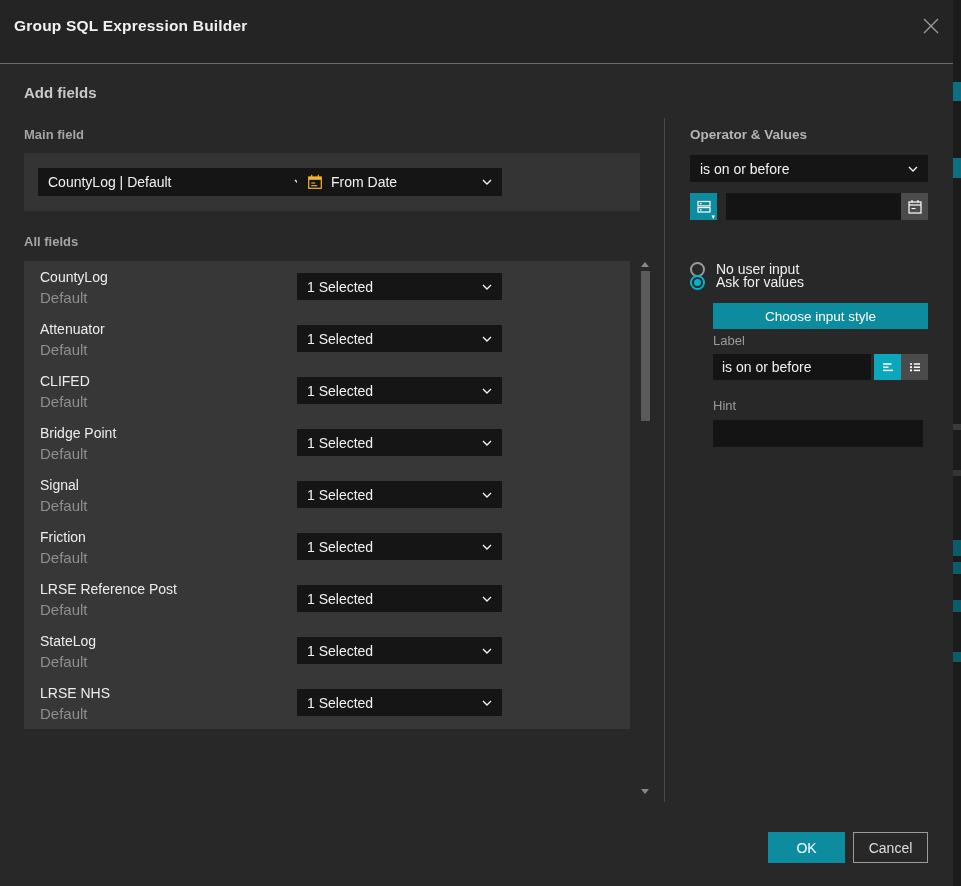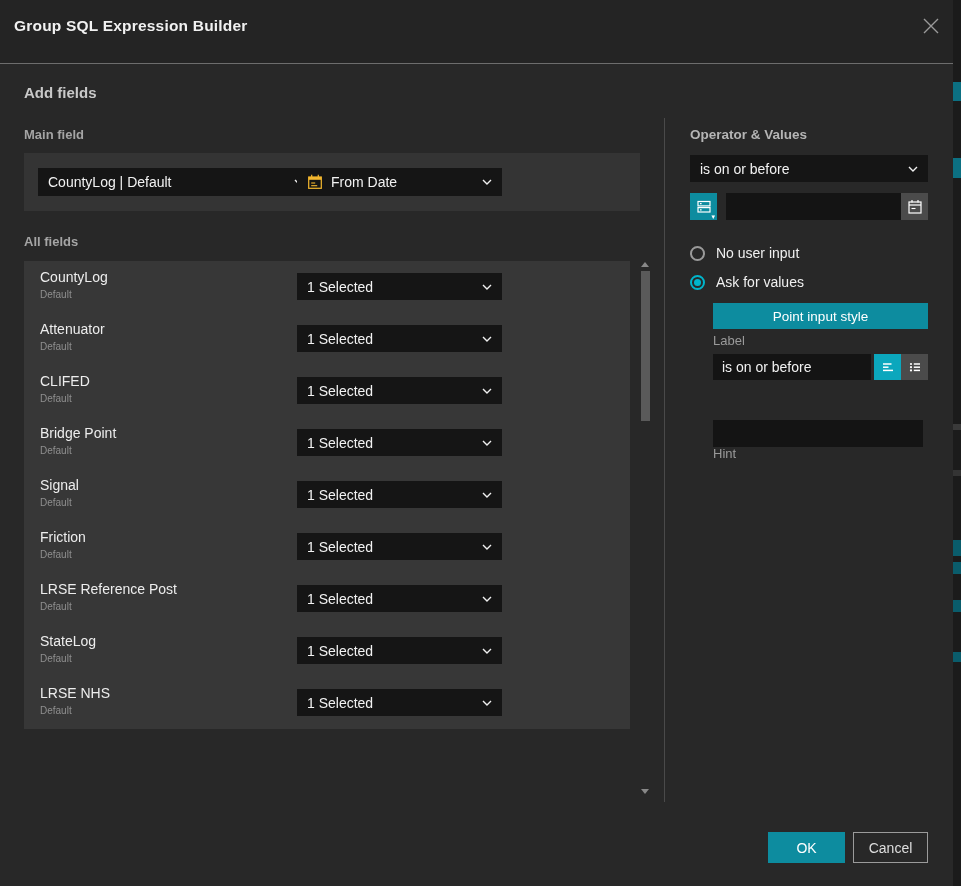--- a/index.html
+++ b/index.html
@@ -39,21 +39,21 @@
 
   
   .main-panel { position:absolute; left:24px; top:153px; width:616px; height:58px; background:#343434; }
   .sel-layer { position:absolute; left:14px; top:15px; width:276px; height:28px; }
   .sel-field { position:absolute; left:273px; top:15px; width:205px; height:28px; }
 
   
   .rows { position:absolute; left:24px; top:261px; width:606px; display:flex; flex-direction:column; gap:0; }
   .field-row { position:relative; height:52px; background:#373737; }
   .row-name { position:absolute; left:16px; top:8px;  font-size:14px; color:#ededed; }
-  .row-sub  { position:absolute; left:16px; top:28px; font-size:10px; color:#8f8f8f; }
+  .row-sub  { position:absolute; left:16px; top:28px; font-size:15px; color:#8f8f8f; }
   .row-select { position:absolute; left:273px; top:12px; width:205px; height:27px; }
 
   
   .sb-up    { position:absolute; left:641px; top:262px; width:0; height:0; border-left:4.5px solid transparent; border-right:4.5px solid transparent; border-bottom:5px solid #888; cursor:pointer; }
   .sb-thumb { position:absolute; left:641px; top:271px; width:9px; height:150px; background:#5a5a5a; cursor:pointer; }
   .sb-down  { position:absolute; left:641px; top:789px; width:0; height:0; border-left:4.5px solid transparent; border-right:4.5px solid transparent; border-top:5px solid #888; cursor:pointer; }
 
   
   .vdivider { position:absolute; left:664px; top:118px; width:1px; height:684px; background:#4a4a4a; }
 
@@ -71,21 +71,21 @@
   .radio.on::after { content:""; position:absolute; left:50%; top:50%; width:7px; height:7px; margin:-3.5px 0 0 -3.5px; border-radius:50%; background:#00b5cb; }
 
   .choose-btn { position:absolute; left:713px; top:303px; width:215px; height:26px; background:#0d8c9f; color:#fff; font-size:13.5px; display:flex; align-items:center; justify-content:center; cursor:pointer; }
 
   .cap-label { position:absolute; left:713px; top:333px; font-size:13px; color:#9a9a9a; }
   .label-input { position:absolute; left:713px; top:354px; width:158px; height:26px; }
   .style-btn { position:absolute; top:354px; width:27px; height:26px; display:flex; align-items:center; justify-content:center; cursor:pointer; }
   .style-btn.active { left:874px; background:#0ba7bd; }
   .style-btn.idle   { left:901px; background:#4b4b4b; }
 
-  .cap-hint { position:absolute; left:713px; top:398px; font-size:13px; color:#9a9a9a;margin-top:48px; }
+  .cap-hint { position:absolute; left:713px; top:398px; font-size:13px; color:#9a9a9a; }
   .hint-input { position:absolute; left:713px; top:420px; width:210px; height:27px; }
 
   
   .ok-btn { position:absolute; left:768px; top:832px; width:77px; height:31px; background:#0d8c9f; border:none; color:#fff; font-size:14px; font-family:"Liberation Sans",sans-serif; cursor:pointer; }
   .cancel-btn { position:absolute; left:853px; top:832px; width:75px; height:31px; background:transparent; border:1px solid #9b9b9b; color:#dedede; font-size:14px; font-family:"Liberation Sans",sans-serif; cursor:pointer; }
 
   
   .right-strip { position:absolute; left:953px; top:0; width:8px; height:886px; background:#1b1b1b; }
   .strip-mark { position:absolute; left:0; width:8px; }
 </style>
@@ -258,30 +258,30 @@
   <div class="cal-btn">
     <svg width="16" height="16" viewBox="0 0 16 16">
       <rect x="2" y="3" width="12" height="11" fill="none" stroke="#fff" stroke-width="1.2"></rect>
       <line x1="2" y1="6" x2="14" y2="6" stroke="#fff" stroke-width="1.2"></line>
       <line x1="5" y1="1" x2="5" y2="3.6" stroke="#fff" stroke-width="1.2"></line>
       <line x1="11" y1="1" x2="11" y2="3.6" stroke="#fff" stroke-width="1.2"></line>
       <line x1="4.5" y1="9.5" x2="8.5" y2="9.5" stroke="#fff" stroke-width="1.1"></line>
     </svg>
   </div>
 
-  <div class="radio-row" style="top:245px;">
+  <div class="radio-row" style="top:261px;">
     <div class="radio"></div>
     <span class="lbl">No user input</span>
   </div>
   <div class="radio-row" style="top:274px;">
     <div class="radio on"></div>
     <span class="lbl">Ask for values</span>
   </div>
 
-  <div class="choose-btn">Point input style</div>
+  <div class="choose-btn">Choose input style</div>
 
   <div class="cap-label">Label</div>
   <input class="tb label-input" value="is on or before" style="">
   <div class="style-btn active">
     <svg width="16" height="16" viewBox="0 0 16 16">
       <line x1="3" y1="5" x2="11.5" y2="5" stroke="#fff" stroke-width="1.5"></line>
       <line x1="3" y1="8.2" x2="8.5" y2="8.2" stroke="#fff" stroke-width="1.5"></line>
       <line x1="3" y1="11.4" x2="13" y2="11.4" stroke="#fff" stroke-width="1.5"></line>
     </svg>
   </div>

